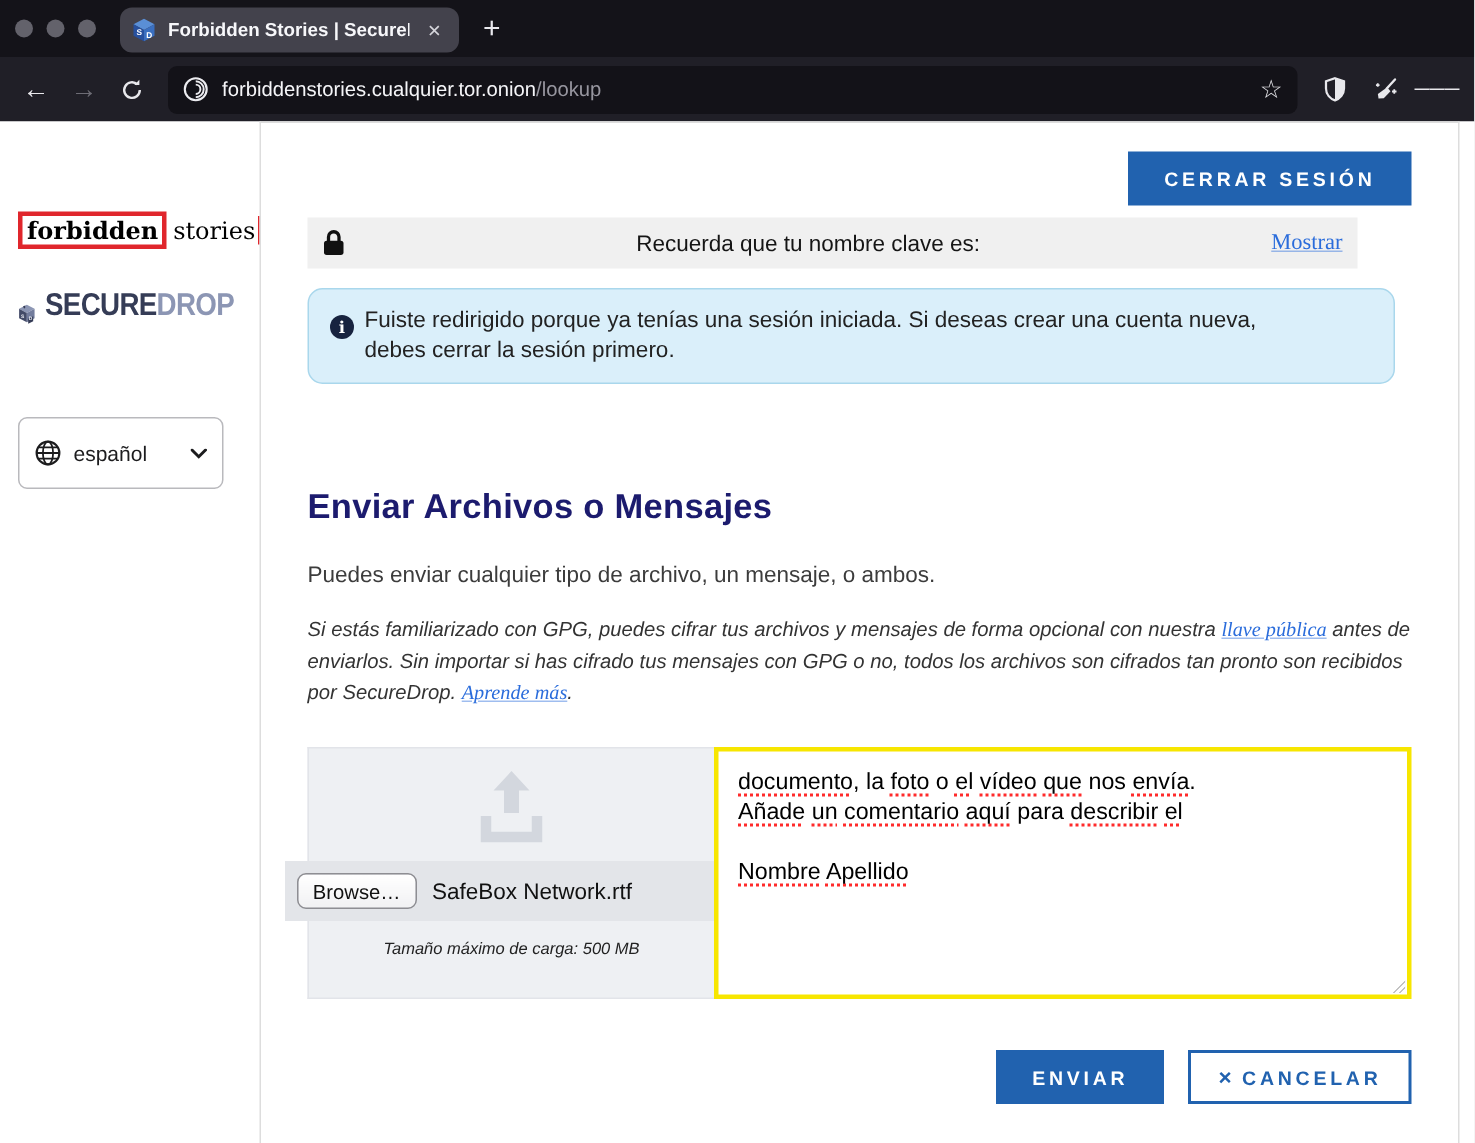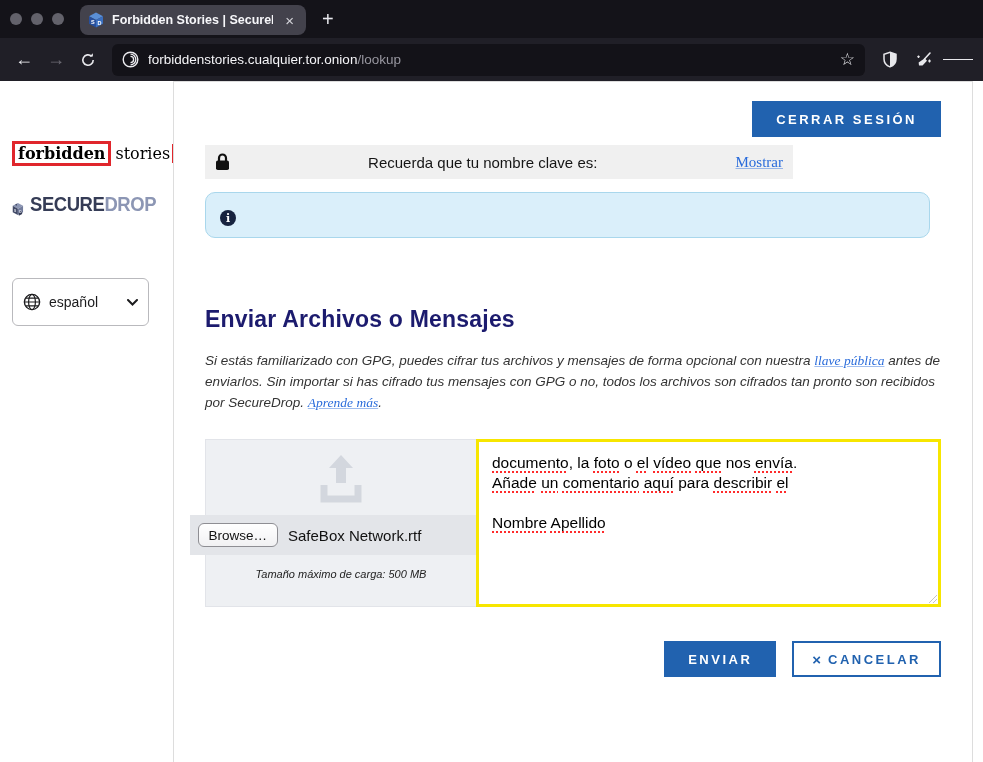--- a/index.html
+++ b/index.html
@@ -42,21 +42,21 @@
   .langsel { margin-top:52px; width:137px; height:48px; border:1px solid #b9b9bd; border-radius:6px;
              display:flex; align-items:center; gap:8px; padding:0 10px; background:#fff; }
   .langsel .lbl { font-size:14px; color:#1c1c1e; flex:1; }
 
   .main { flex:1; margin-right:10px; border:1px solid #ddd; border-bottom:none; padding:19px 31px 0 31px; }
 
   .logout-row { display:flex; justify-content:flex-end; }
   .btn-primary { background:var(--accent,#2162af); color:#fff; border:none; height:36px;
                  font-weight:bold; font-size:13px; letter-spacing:2.5px; padding:0 24px;
                  font-family:inherit; }
-  .codebar { margin-top:8px; width:588px; height:34px; background:#f0f0f0; display:flex; align-items:center; padding:16px 10px; }
+  .codebar { margin-top:8px; width:700px; height:34px; background:#f0f0f0; display:flex; align-items:center; padding:16px 10px; }
   .codebar .txt { flex:1; text-align:center; font-size:15px; color:#151515; }
   .link { color:var(--link,#2a6cdb); text-decoration:underline; text-decoration-color:rgba(42,108,219,.45); cursor:pointer;font-family:Liberation Serif, serif; }
   .codebar .link { font-size:15px; }
 
   .alert { margin-top:13px; width:725px; background:#daeffa; border:1px solid #a9d7ec; border-radius:10px;
            padding:11px 16px 11px 14px; display:flex; gap:7px; }
   .infoicon { width:16px; height:16px; min-width:16px; border-radius:50%; background:#17233f; color:#fff;
               font-family:"DejaVu Serif", serif; font-weight:bold; font-size:11px; display:flex;
               align-items:center; justify-content:center; margin-top:6px; }
   .alert .txt { font-size:15px; line-height:20px; color:#222; padding-right:40px; }
@@ -200,23 +200,25 @@
         <svg width="15" height="18" viewBox="0 0 15 18">
           <rect x="1" y="7.5" width="13" height="9.5" rx="1.8" fill="#111"></rect>
           <path d="M4 8 V5 a3.5 3.5 0 0 1 7 0 V8" fill="none" stroke="#111" stroke-width="2.2"></path>
         </svg>
         <span class="txt">Recuerda que tu nombre clave es:</span>
         <span class="link">Mostrar</span>
       </div>
 
       <div class="alert">
         <span class="infoicon">i</span>
+        <span class="txt">Fuiste redirigido porque ya tenías una sesión iniciada. Si deseas crear una cuenta nueva, debes cerrar la sesión primero.</span>
       </div>
 
       <h1 class="title">Enviar Archivos o Mensajes</h1>
+      <p class="subtitle">Puedes enviar cualquier tipo de archivo, un mensaje, o ambos.</p>
       <p class="gpg">Si estás familiarizado con GPG, puedes cifrar tus archivos y mensajes de forma opcional con nuestra <a class="link">llave pública</a> antes de enviarlos. Sin importar si has cifrado tus mensajes con GPG o no, todos los archivos son cifrados tan pronto son recibidos por SecureDrop. <a class="link">Aprende más</a>.</p>
 
       <div class="uploadrow">
         <div class="dropzone">
           <svg width="50" height="52" viewBox="0 0 50 52" style="margin-top:13px">
             <path d="M25 2 L37 15 H30 V30 H20 V15 H13 Z" fill="#d3d7de"></path>
             <path d="M8 32 V46 H42 V32" fill="none" stroke="#d3d7de" stroke-width="7"></path>
           </svg>
           <div class="filestrip">
             <button class="browse">Browse…</button>

